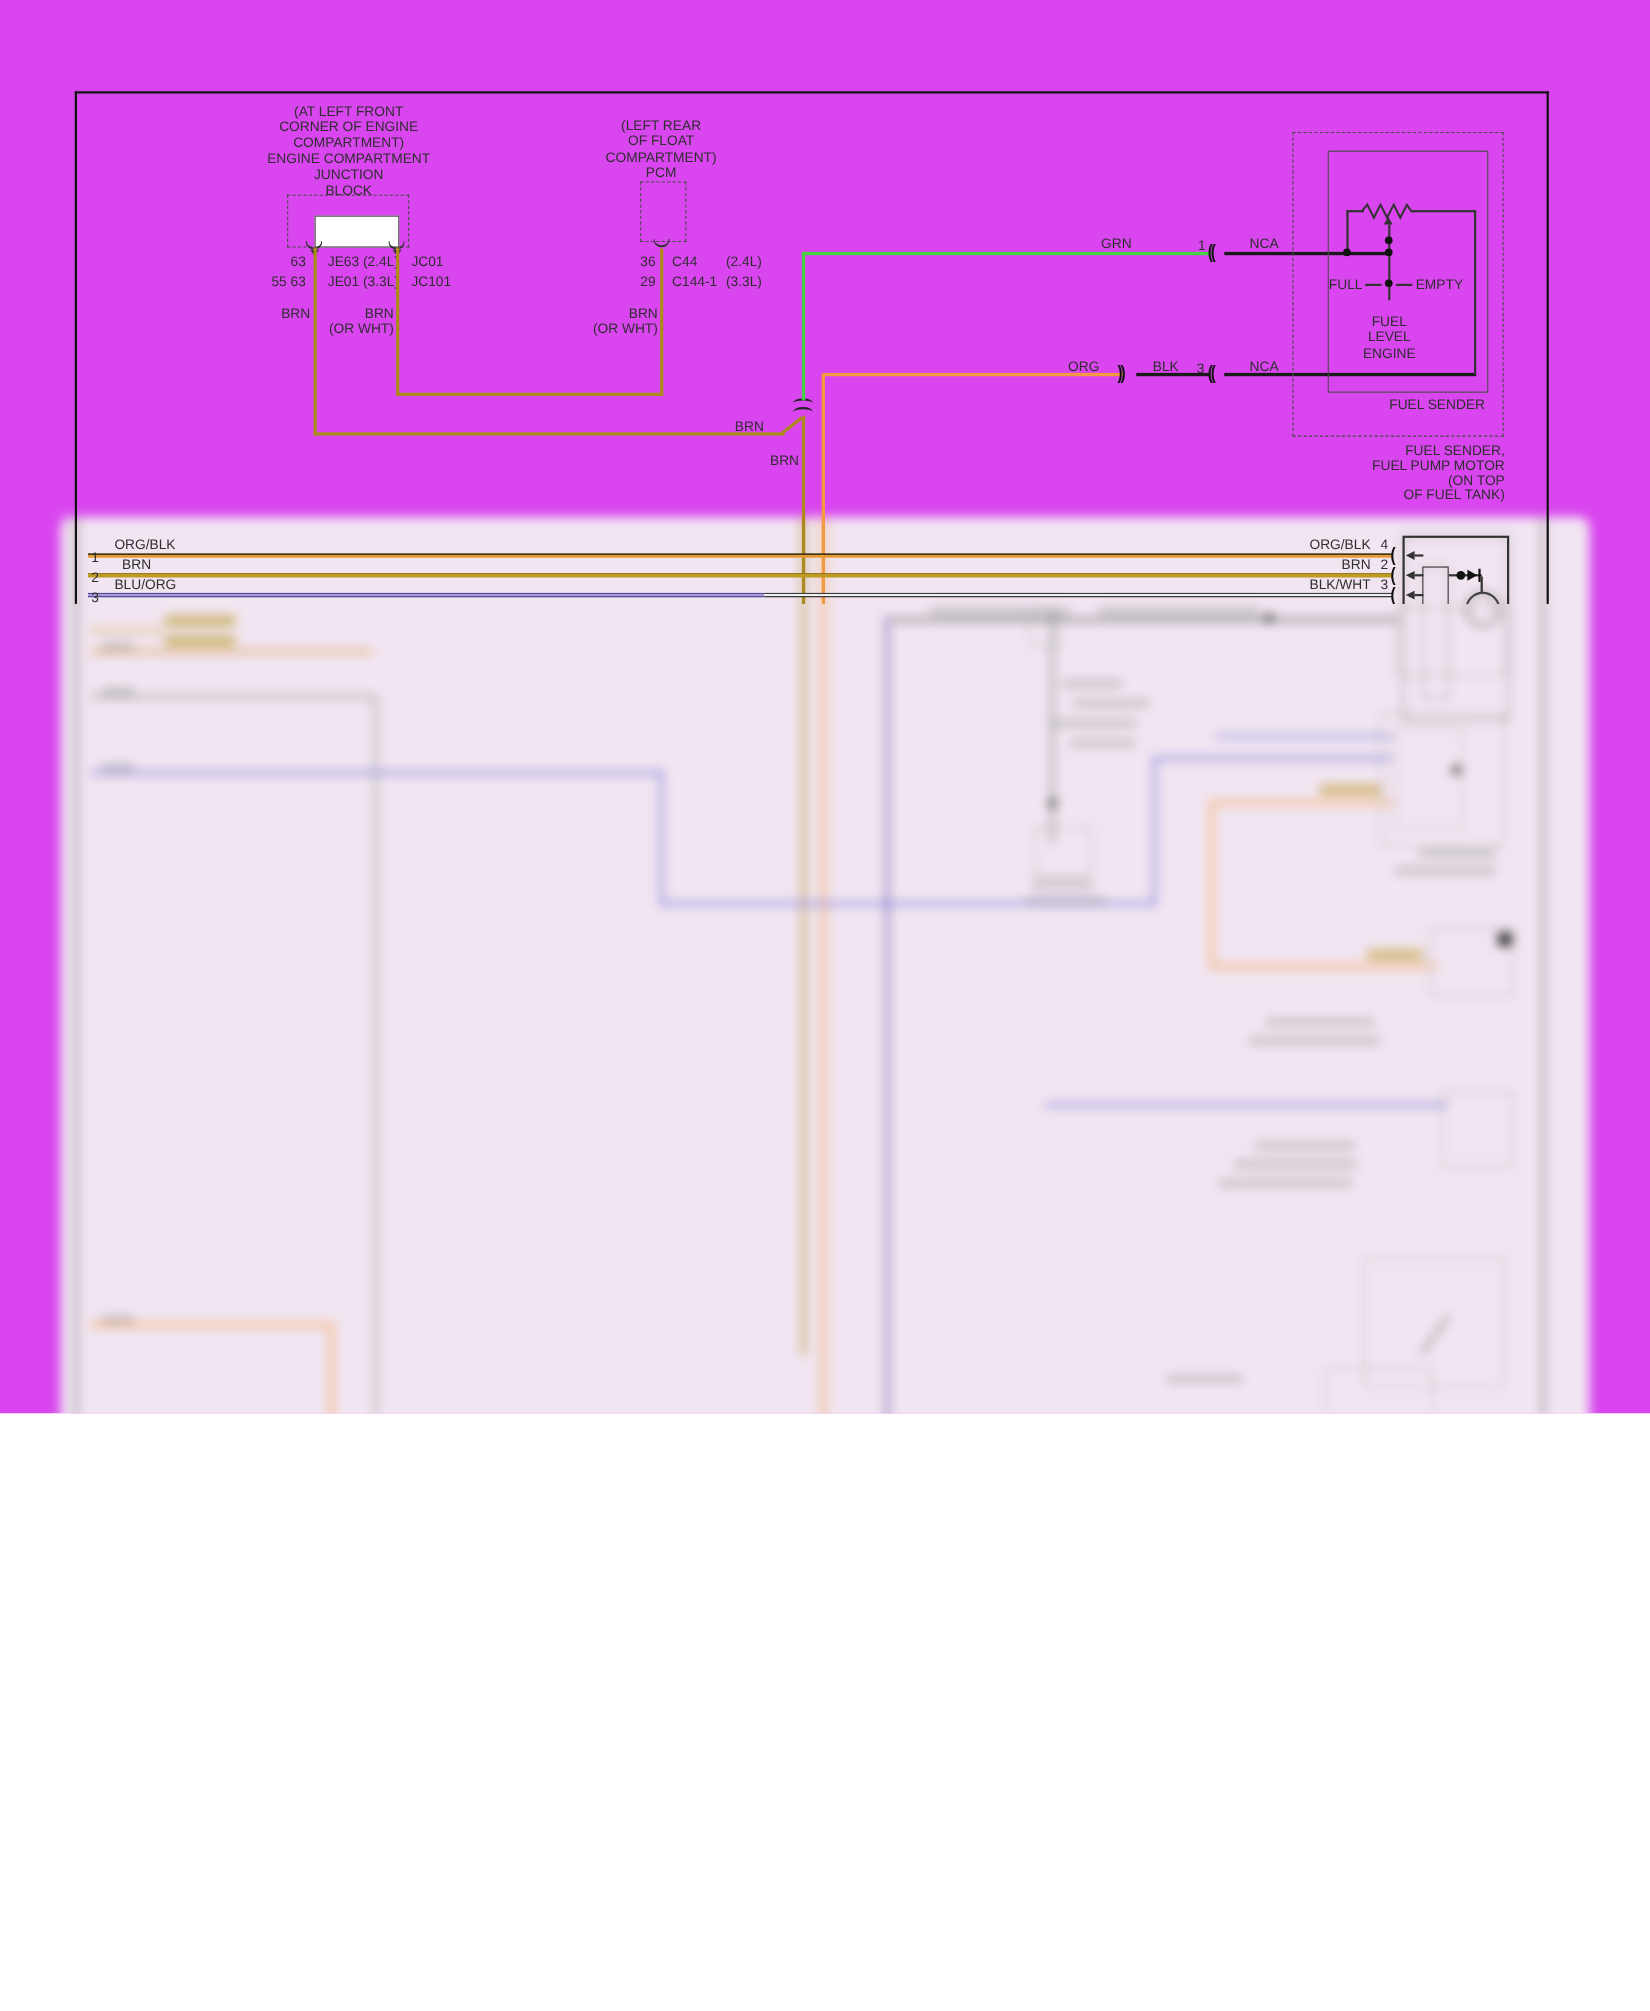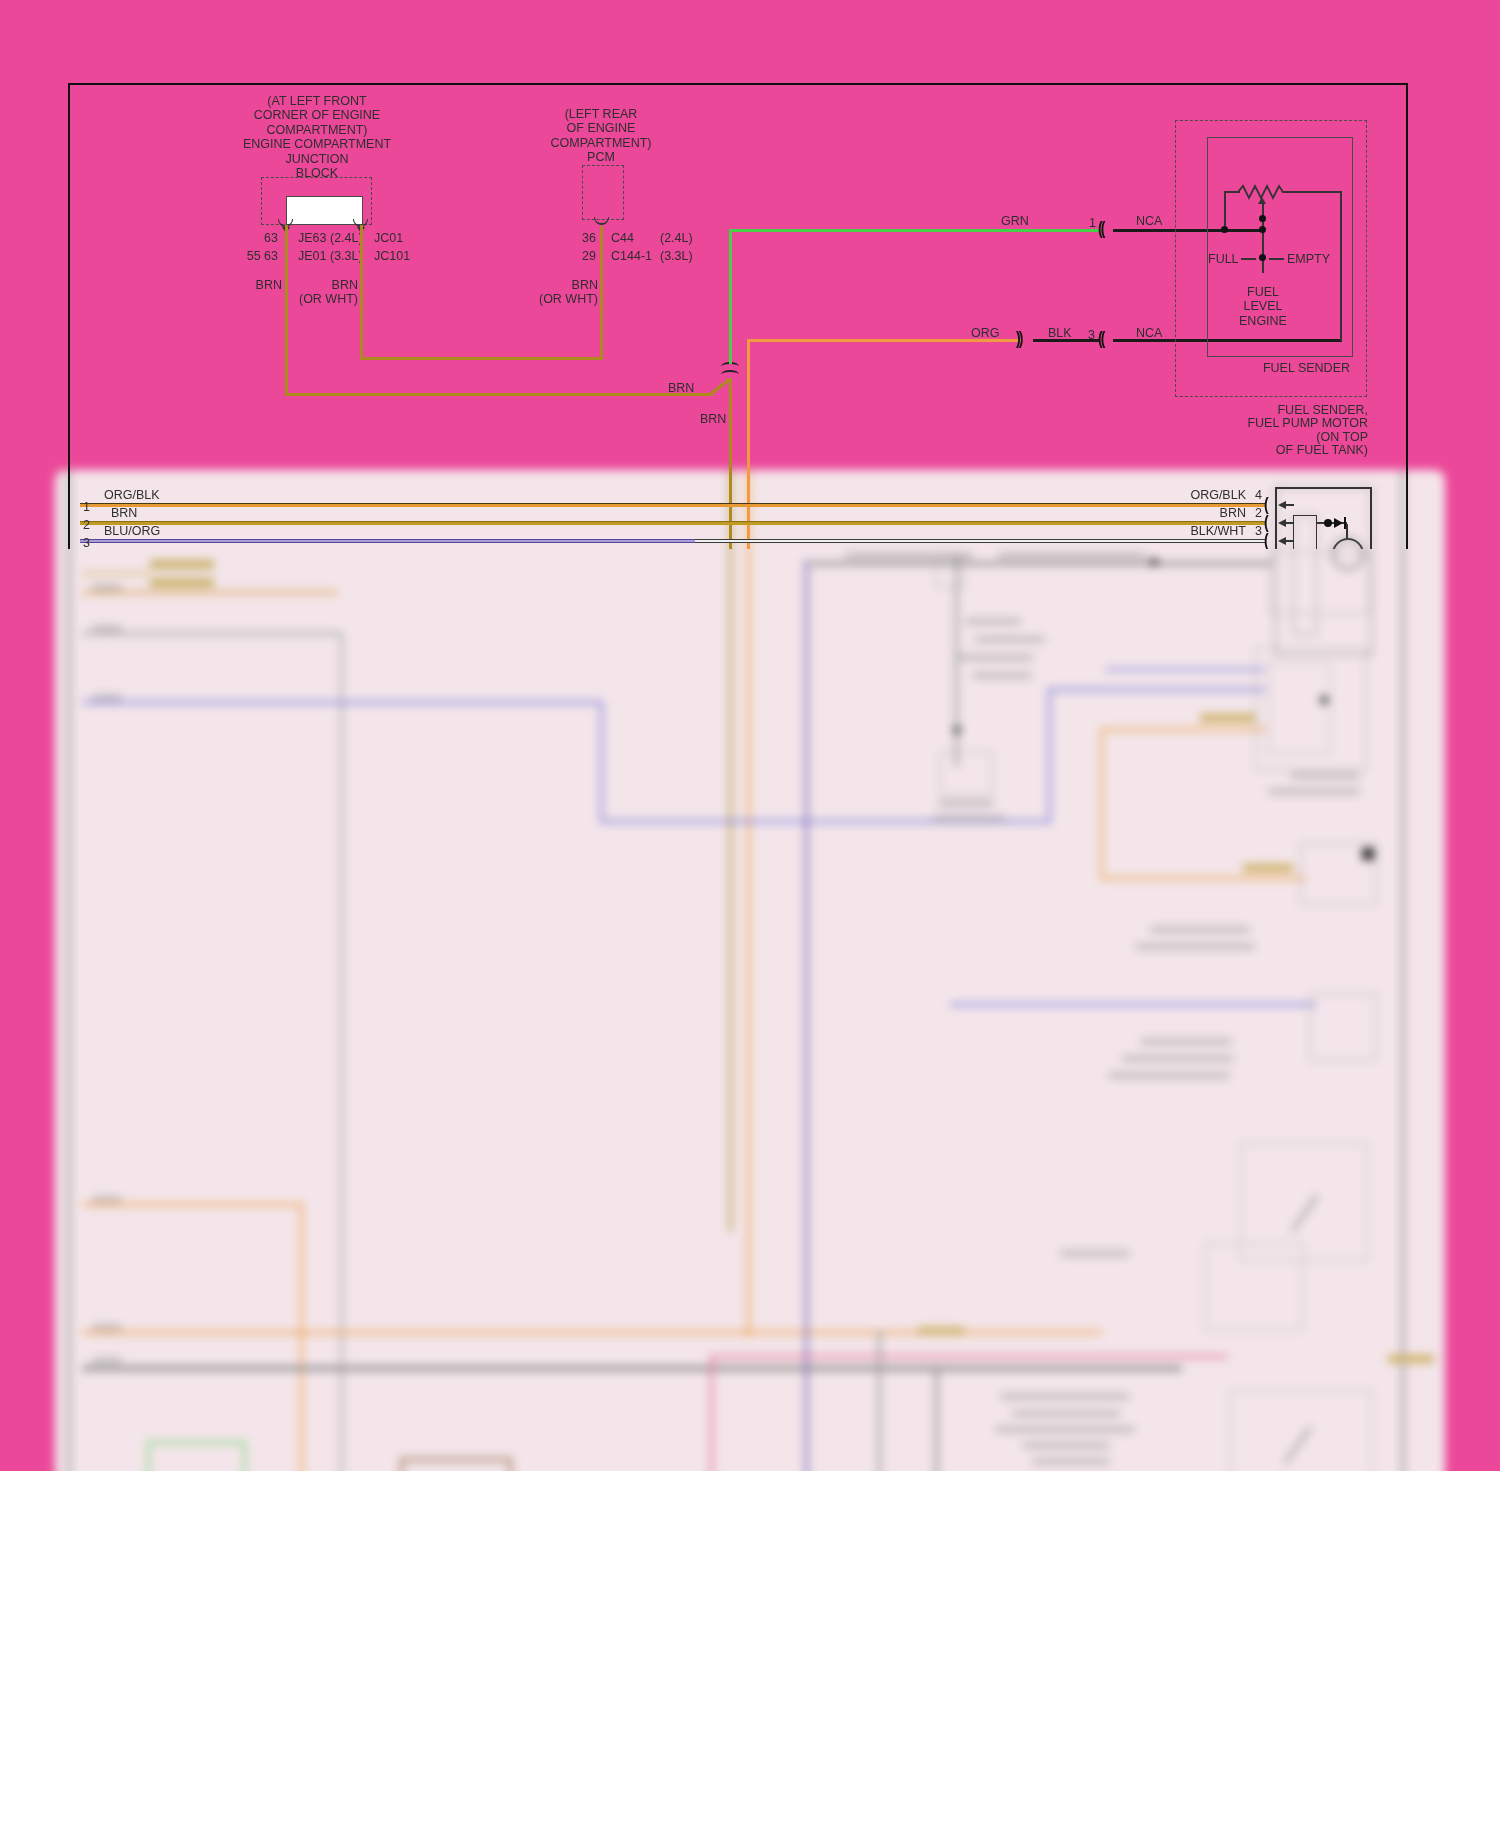--- a/index.html
+++ b/index.html
@@ -1,18 +1,18 @@
 <!DOCTYPE html>
 <html style="--wire-brn: #ad8a1d; --wire-grn: #45d045; --wire-org: #f29a40; --bus-org-blk: #e59a36; --bus-brn: #bf9b22; --bus-blu-org: #584898; --bus-blk-wht: #3b3b3b; --wire-blk: #1a1a1a;"><head>
 <meta charset="utf-8">
 <style>
   *{margin:0;padding:0;box-sizing:border-box}
   html,body{background:#fff}
   body{font-family:"Liberation Sans",sans-serif}
-  #canvas{position:relative;width:1500px;height:1471px;background:#ec4899;overflow:hidden}
+  #canvas{position:relative;width:1500px;height:1285px;background:#d946ef;overflow:hidden}
   .abs{position:absolute}
   .txt{position:absolute;font-size:12.5px;color:#2e2e2e;white-space:nowrap;line-height:14.4px}
   .ctr{text-align:center}
   .rt{text-align:right}
   #blur-wrap{position:absolute;inset:0;z-index:1}
   #blur-content{position:absolute;inset:0;filter:blur(5px)}
   #sharp{position:absolute;left:0;top:0;width:1500px;height:549px;overflow:hidden;z-index:2}
   .line{position:absolute}
   .dash{position:absolute;border:1.6px dashed #4a4a4a}
   .solid{position:absolute;border:1.6px solid #4a4a4a}
@@ -192,21 +192,21 @@
     <div class="txt" style="left:298px;top:249px">JE01 (3.3L)</div>
     <div class="txt" style="left:374px;top:249px">JC101</div>
     <div class="txt rt" style="left:238px;top:278px;width:44px">BRN</div>
     <div class="txt rt" style="left:270px;top:278px;width:88px">
       <div>BRN</div>
       <div>(OR WHT)</div>
     </div>
 
     <div class="txt ctr" style="left:541px;top:107px;width:120px">
       <div>(LEFT REAR</div>
-      <div>OF ENGINE</div>
+      <div>OF FLOAT</div>
       <div>COMPARTMENT)</div>
       <div>PCM</div>
     </div>
     <div class="dash" style="left:582px;top:165px;width:42px;height:55px"></div>
     <div class="cup" style="left:594px;top:217px"></div>
     <div class="txt rt" style="left:562px;top:231px;width:34px">36</div>
     <div class="txt" style="left:611px;top:231px">C44</div>
     <div class="txt" style="left:660px;top:231px">(2.4L)</div>
     <div class="txt rt" style="left:562px;top:249px;width:34px">29</div>
     <div class="txt" style="left:611px;top:249px">C144-1</div>

